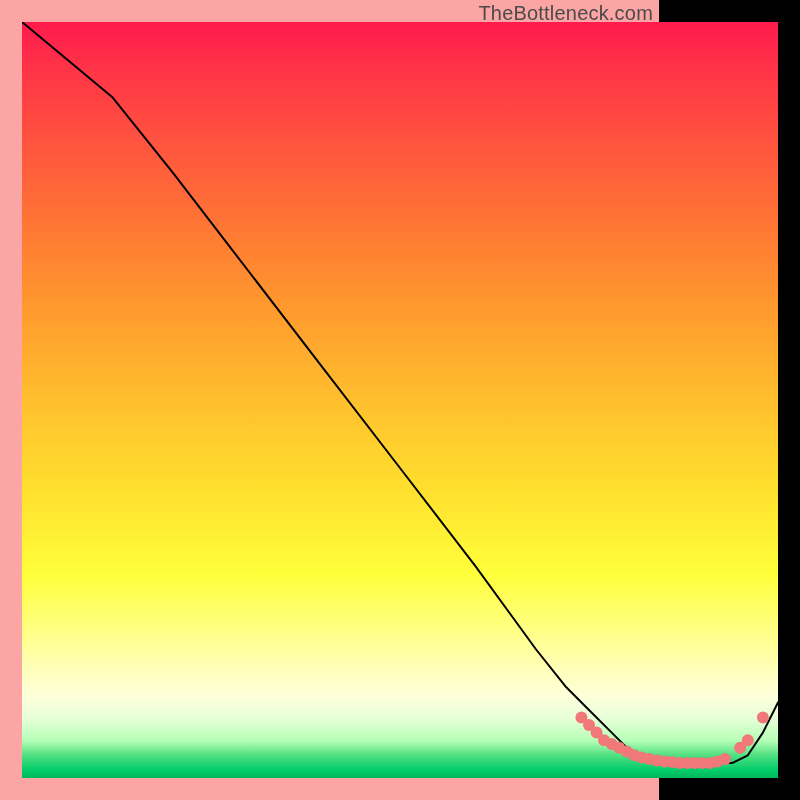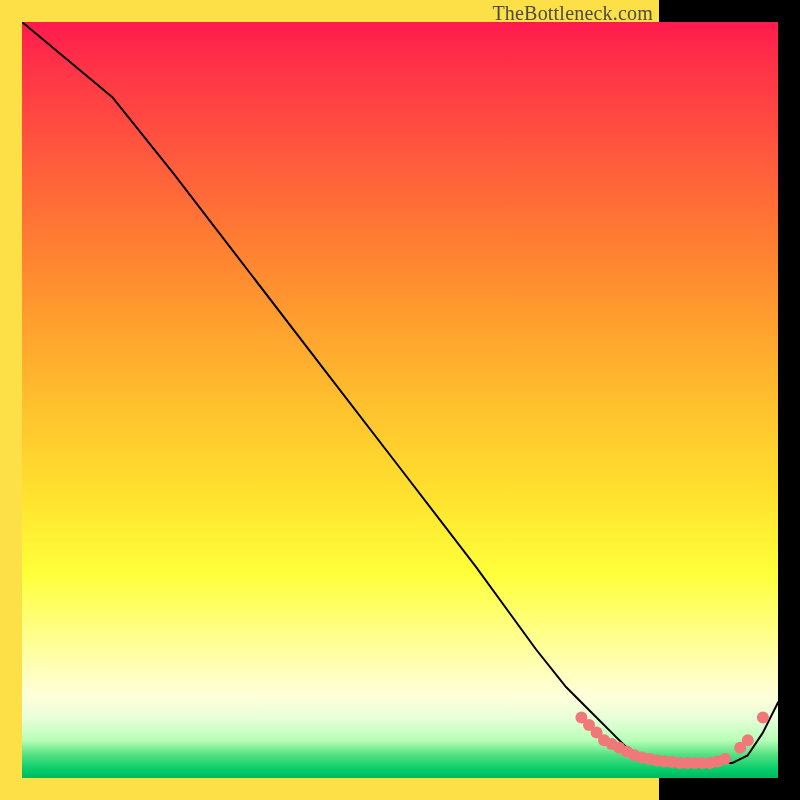--- a/index.html
+++ b/index.html
@@ -8,22 +8,21 @@
     width: 800px;
     height: 800px;
     background: #000;
     overflow: hidden;
     font-family: Arial, Helvetica, sans-serif;
   }
   .frame {
     position: relative;
     width: 659px;
     height: 800px;
-    background: #fde047;
-    font-family: Liberation Serif, serif;
+    background: #fca5a5;
   }
   .plot {
     position: absolute;
     left: 22px;
     top: 22px;
     width: 756px;
     height: 756px;
     
     background: linear-gradient(to bottom,
       #ff1a4d 0%,

